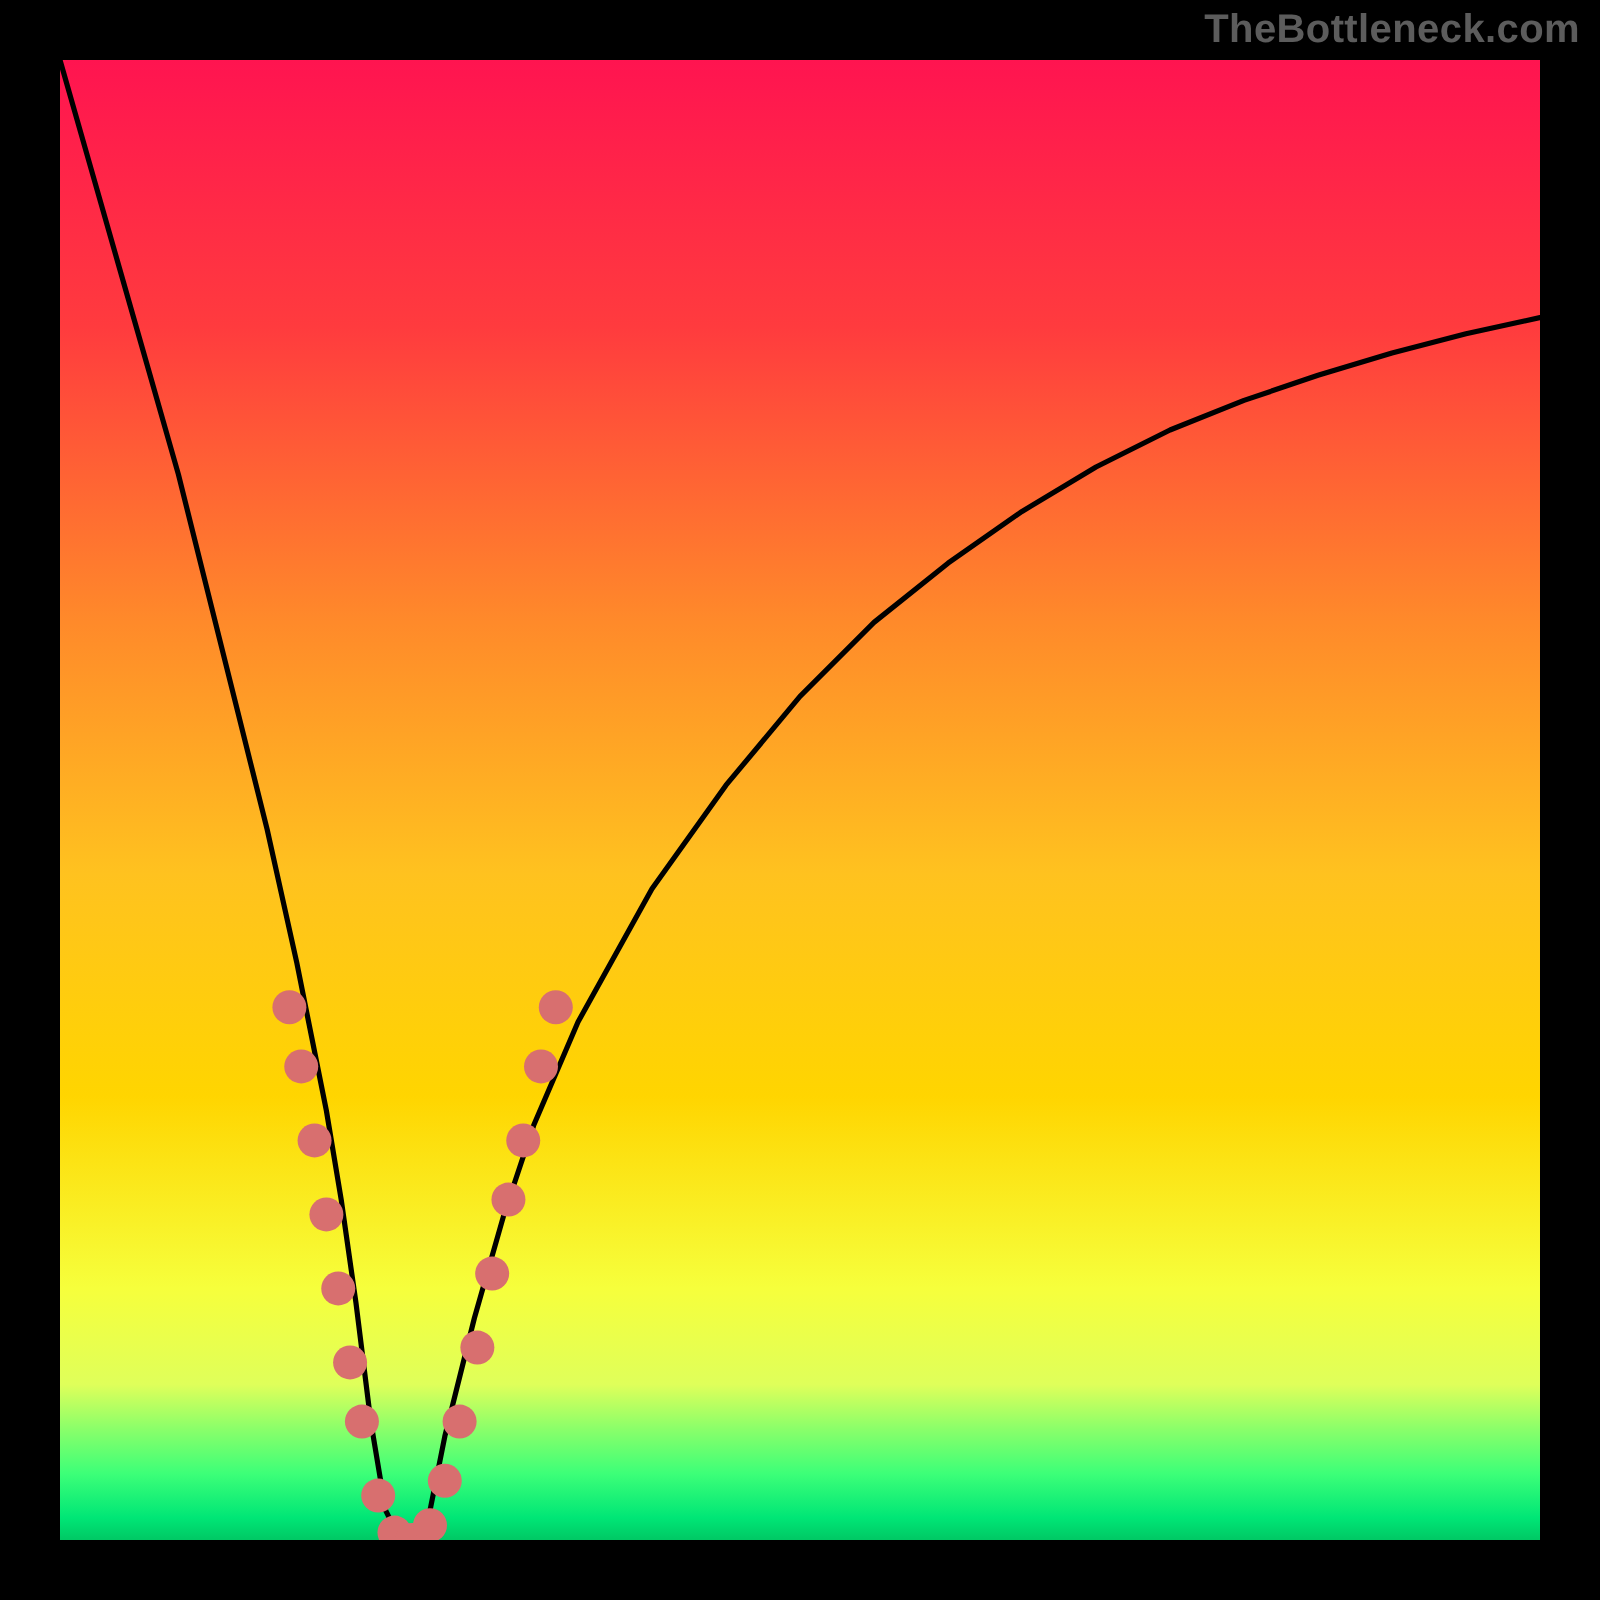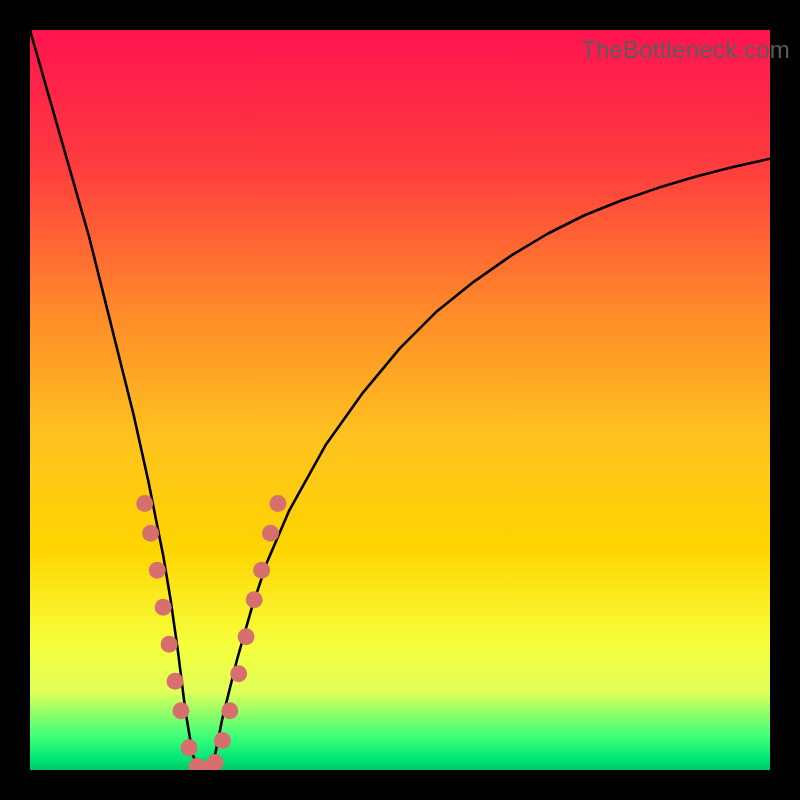--- a/index.html
+++ b/index.html
@@ -15,25 +15,24 @@
     position: relative;
     width: 800px;
     height: 800px;
     background: #000;
   }
   .watermark {
     position: absolute;
     top: 4px;
     right: 10px;
     color: #5c5c5c;
-    font-size: 24px;
-    font-weight: 400;
+    font-size: 20px;
+    font-weight: 700;
     z-index: 20;
     letter-spacing: 0.2px;
-    margin-top: 32px;
   }
   .plot-area {
     position: absolute;
     left: 30px;
     top: 30px;
     width: 740px;
     height: 740px;
   }
   svg {
     display: block;

